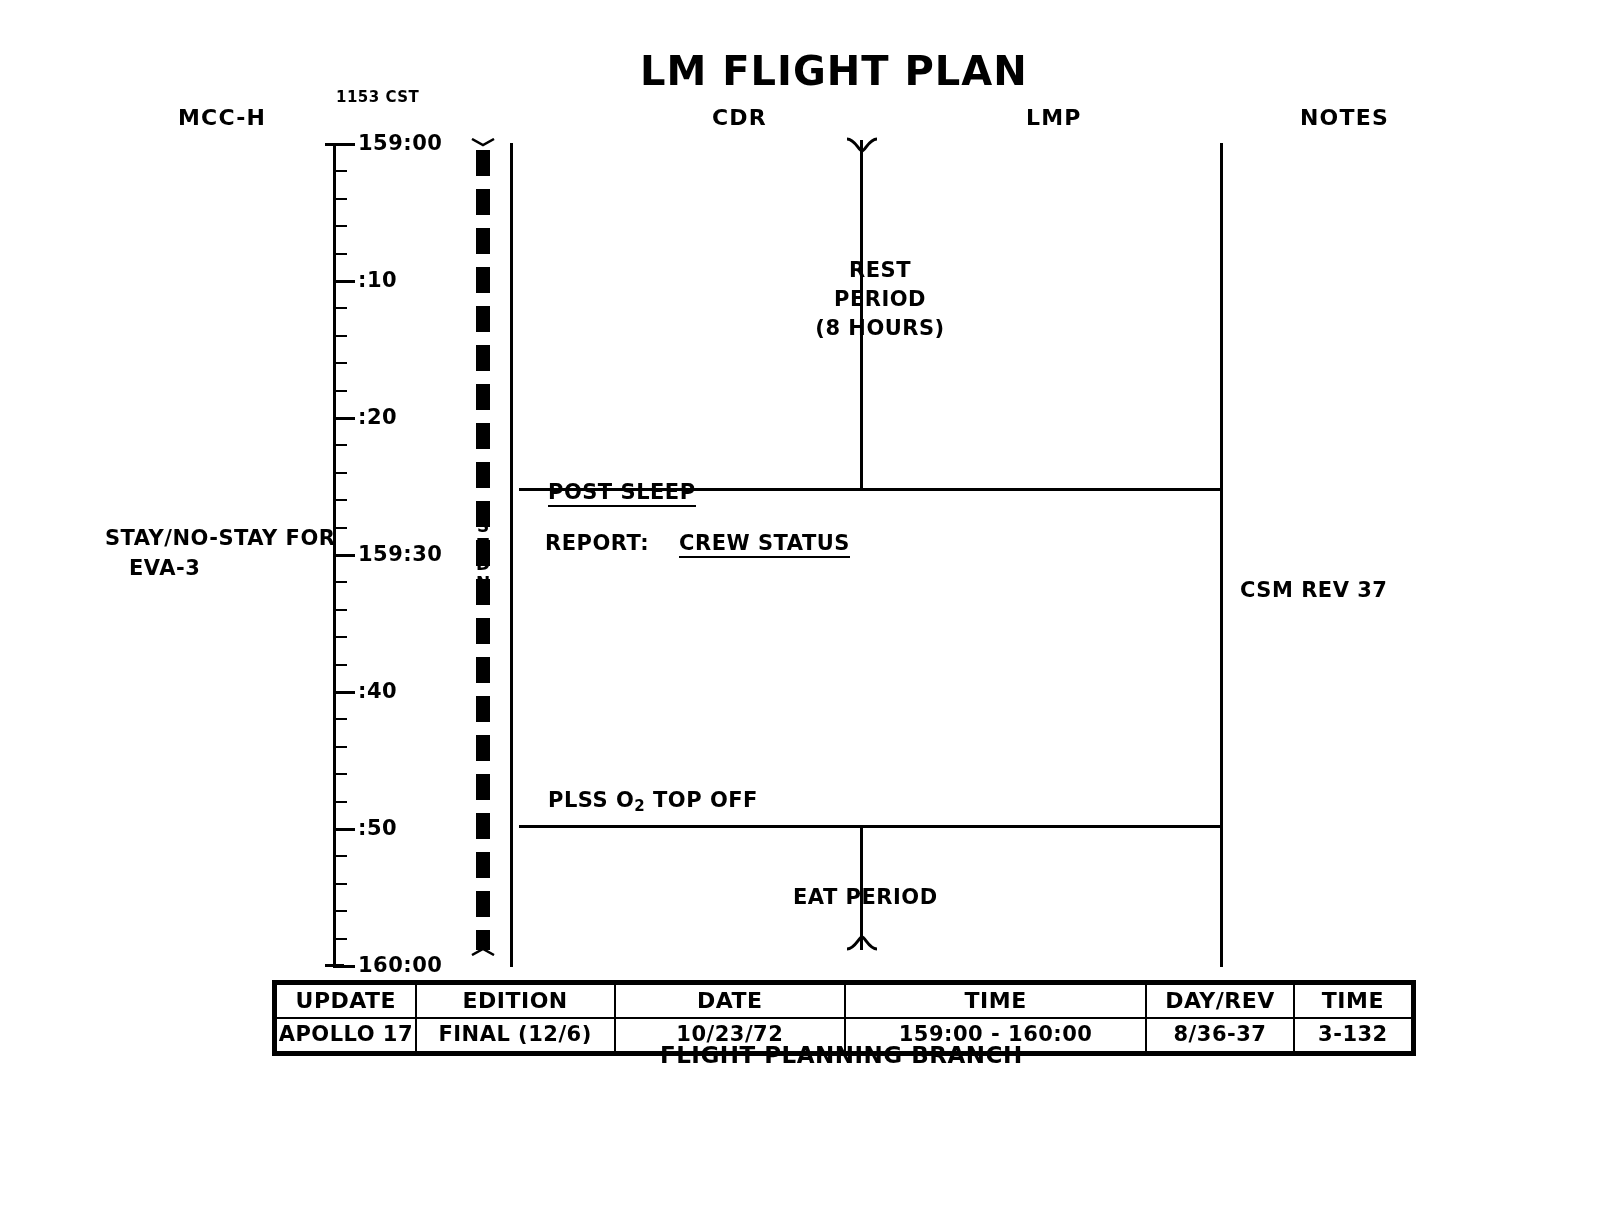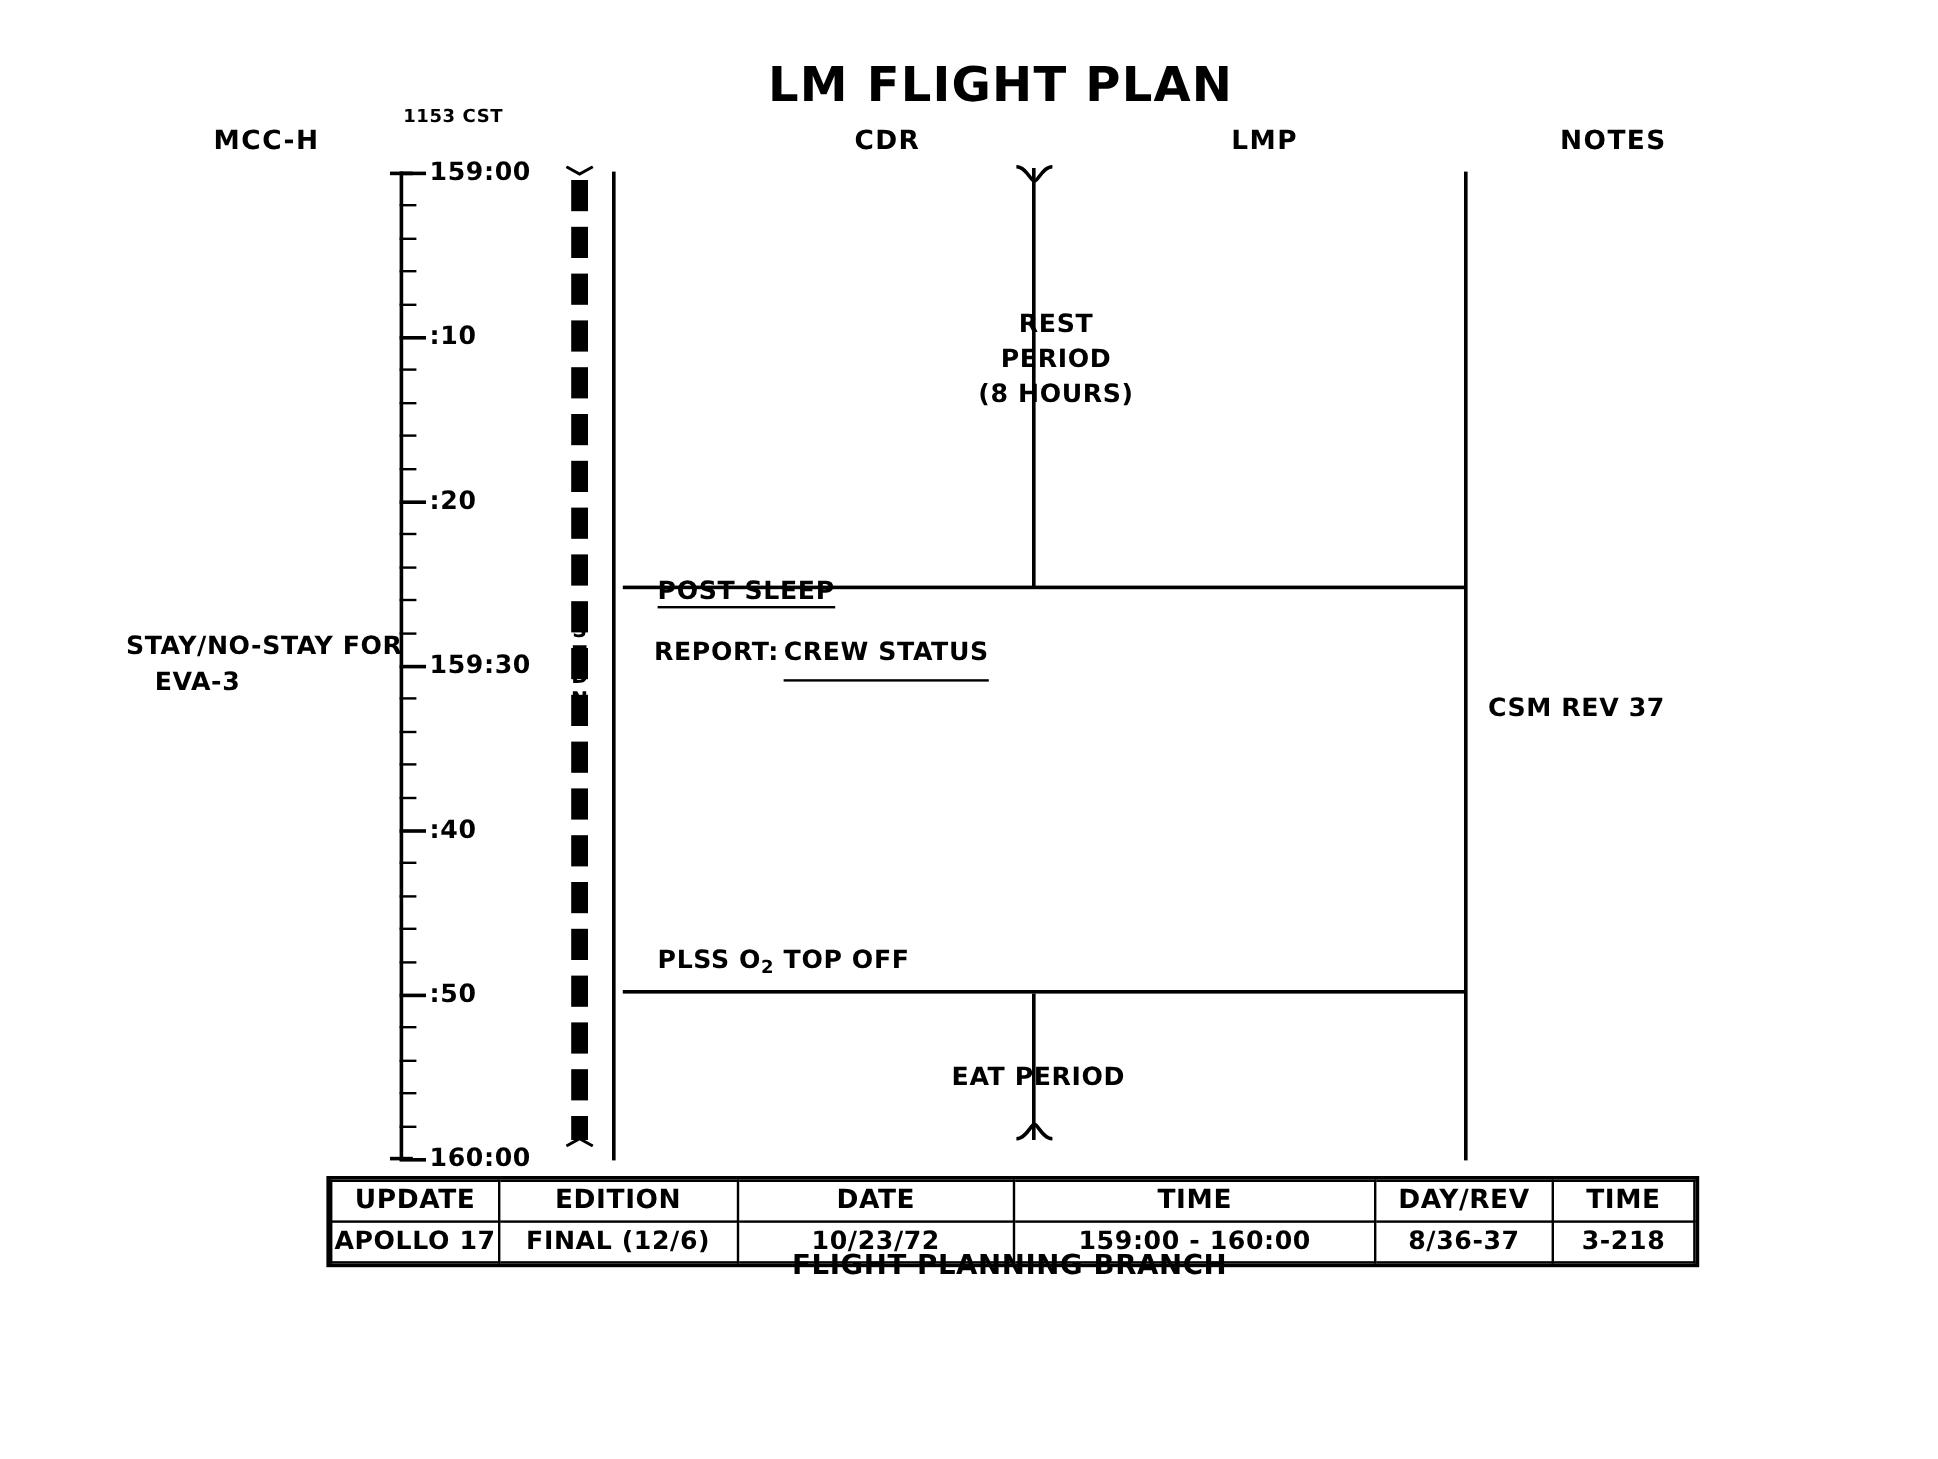--- a/index.html
+++ b/index.html
@@ -159,22 +159,22 @@
     padding-bottom: 1px;
   }
   #report-row {
     left: 545px; top: 531px;
     font-size: 21px;
     font-weight: bold;
     letter-spacing: .5px;
   }
   #report-row .u {
     border-bottom: 2px solid #000;
-    padding-bottom: 11px;
-    margin-left: 4px;
+    padding-bottom: 1px;
+    margin-left: 30px;
   }
   #plss-label {
     left: 548px; top: 788px;
     font-size: 21px;
     font-weight: bold;
     letter-spacing: .5px;
   }
   #plss-label sub {
     font-size: 15px;
     vertical-align: -4px;
@@ -380,20 +380,20 @@
             <td style="width: 26.5%;">TIME</td>
             <td style="width: 13%;">DAY/REV</td>
             <td style="width: 10.4%;">TIME</td>
           </tr>
           <tr>
             <td>APOLLO 17</td>
             <td>FINAL (12/6)</td>
             <td>10/23/72</td>
             <td>159:00 - 160:00</td>
             <td>8/36-37</td>
-            <td>3-218</td>
+            <td>3-132</td>
           </tr>
         </tbody>
     </table>
   </div>
   <div class="abs" id="branch-label">FLIGHT PLANNING BRANCH</div>
 
 </div>
 
 </body></html>

